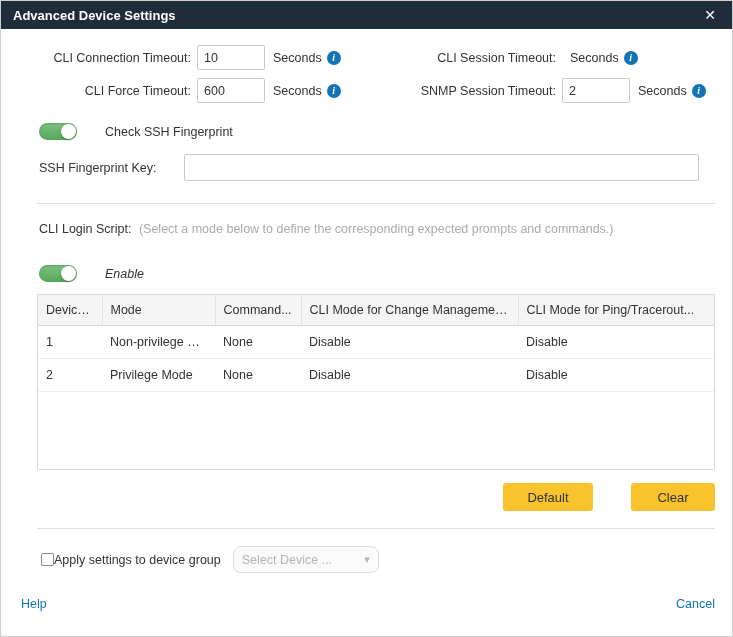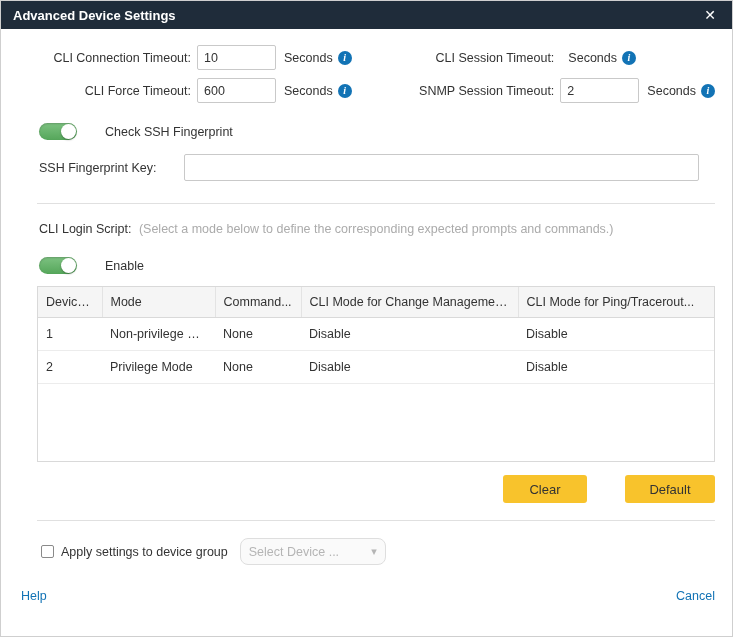--- a/index.html
+++ b/index.html
@@ -21,21 +21,21 @@
   
   .timeout-grid {
     display:grid; grid-template-columns:1fr 1fr; row-gap:8px;
     margin:16px 17px 0 36px;
   }
   .t-cell { display:flex; align-items:center; }
   .t-label { text-align:right; padding-right:6px; white-space:nowrap; }
   .t-label.left { width:160px; }
   .t-label.right { width:186px; }
   .t-input {
-    width:79px; height:25px; border:1px solid #c9c9c9; border-radius:2px;
+    width:68px; height:25px; border:1px solid #c9c9c9; border-radius:2px;
     padding:0 6px; font-family:inherit; font-size:12.5px; color:#333;
   }
   .t-unit { margin-left:8px; white-space:nowrap; }
   .info-icon {
     display:inline-flex; width:14px; height:14px; border-radius:50%;
     background:#1273b5; color:#fff; font-size:10px; font-weight:bold;
     font-style:italic; align-items:center; justify-content:center;
     margin-left:5px; font-family:"Liberation Serif", serif; vertical-align:middle;
   }
   
@@ -55,21 +55,21 @@
   .ssh-label { width:145px; white-space:nowrap; }
   .ssh-input {
     flex:1; height:27px; border:1px solid #c9c9c9; border-radius:2px;
     padding:0 6px; font-family:inherit; font-size:12.5px;
   }
   .divider { border:none; border-top:1px solid #e0e0e0; margin:22px 17px 0 36px; }
   
   .cls-row { margin:18px 17px 11px 38px; }
   .cls-label { color:#333; }
   .cls-hint { color:#ababab; margin-left:4px; }
-  .enable-row { margin-top:21px; }
+  .enable-row { margin-top:29px;font-style:italic; }
   
   .table-wrap {
     margin:12px 17px 0 36px; height:176px;
     border:1px solid #d9d9d9; overflow:hidden; background:#fff;
   }
   table { width:100%; border-collapse:collapse; table-layout:fixed; font-size:12.5px; }
   thead th {
     background:#f5f5f5; text-align:left; font-weight:normal; color:#333;
     padding:8px 8px; border-bottom:1px solid #d9d9d9; border-right:1px solid #e3e3e3;
     white-space:nowrap; overflow:hidden; text-overflow:ellipsis;
@@ -88,21 +88,21 @@
   .btn-default { width:90px; }
   .btn-clear { width:84px; }
   .btn-submit { width:92px; }
   .divider2 { margin-top:17px; }
   
   .apply-row { display:flex; align-items:center; margin:17px 17px 0 40px; }
   .checkbox {
     width:13px; height:13px; border:1px solid #8a8a8a; border-radius:2px;
     background:#fff; flex:0 0 auto; cursor:pointer;
   }
-  .apply-label { margin-left:7px; }
+  .apply-label { }
   .device-select {
     margin-left:12px; width:146px; height:27px; border:1px solid #dedede;
     background:#fafafa; color:#b5b5b5; display:flex; align-items:center;
     padding:0 8px; border-radius:8px; cursor:default;
   }
   .device-select .chevron { margin-left:auto; color:#b5b5b5; font-size:11px; }
   
   .footer { display:flex; align-items:center; margin:24px 17px 0 20px; }
   .link { color:#1273b5; cursor:pointer; text-decoration:none; }
   .footer .cancel { margin-left:auto; }
@@ -201,22 +201,22 @@
           <td>Privilege Mode</td>
           <td>None</td>
           <td>Disable</td>
           <td>Disable</td>
         </tr>
       </tbody>
     </table>
   </div>
 
   <div class="btn-row">
+    <button class="yellow-btn btn-default">Default</button>
     <button class="yellow-btn btn-clear">Clear</button>
-    <button class="yellow-btn btn-default">Default</button>
   </div>
 
   <hr class="divider divider2">
 
   <div class="apply-row">
     <span class="checkbox"></span>
     <span class="apply-label">Apply settings to device group</span>
     <span class="device-select">
       <span>Select Device ...</span>
       <span class="chevron">▾</span>

